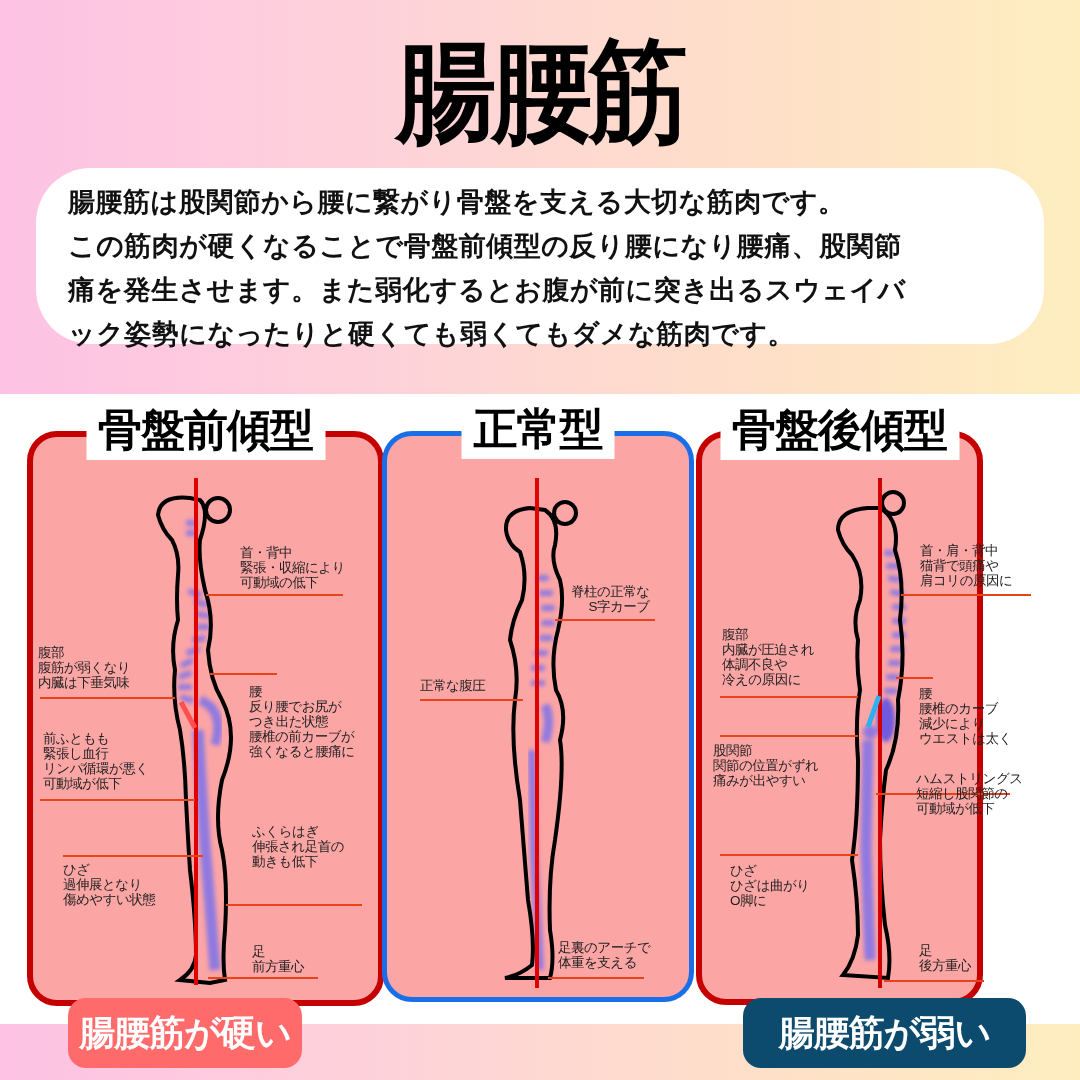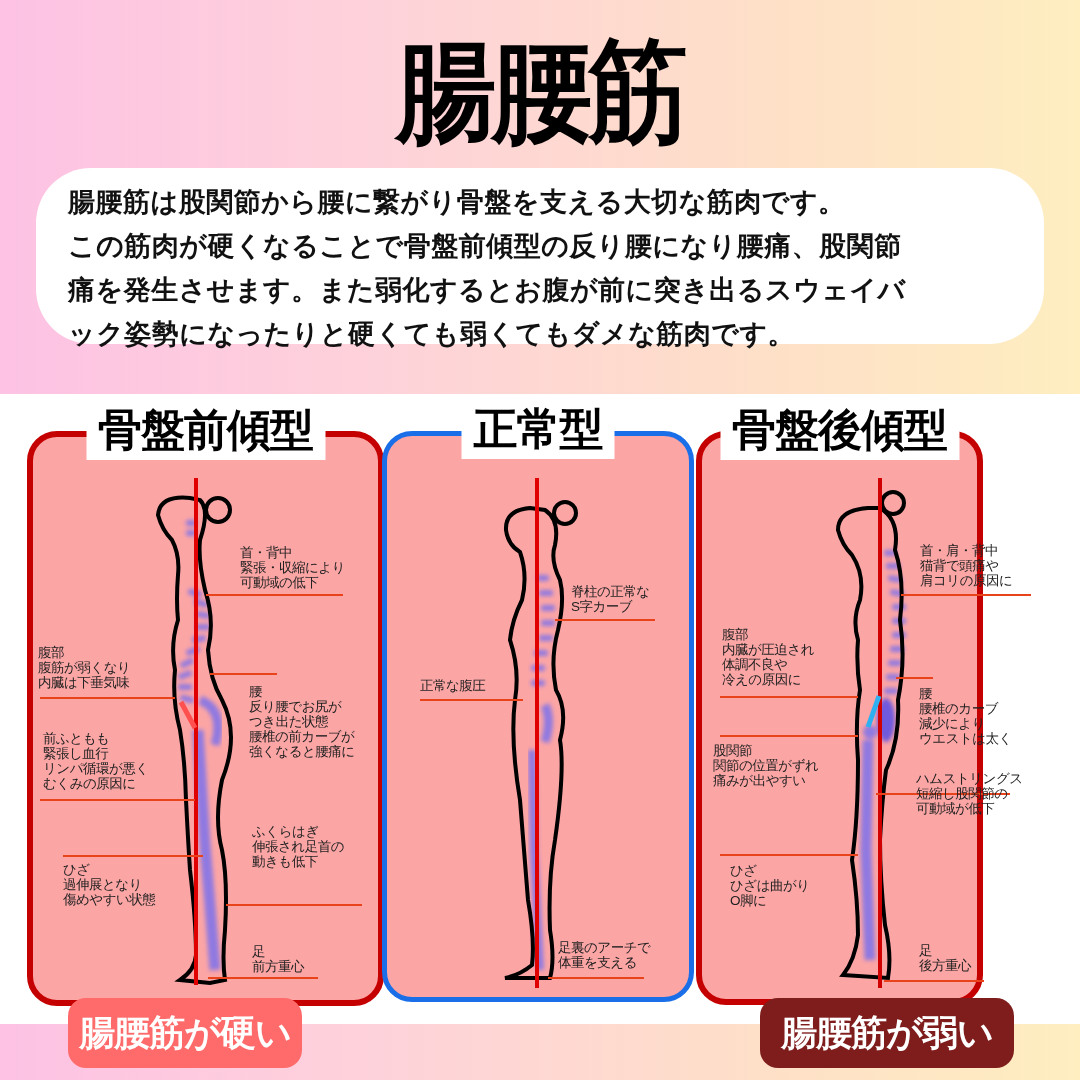--- a/index.html
+++ b/index.html
@@ -40,21 +40,21 @@
     position: absolute; font-family: Liberation Sans, sans-serif; font-size: 13.5px; line-height: 15px;
     color: #222; white-space: pre-line; letter-spacing: -0.5px;
   }
   .lead { position: absolute; height: 2px; background: #e8431a; }
   .badge {
     position: absolute; top: 998px; height: 70px; border-radius: 18px;
     color: #fff; font-size: 36px; font-weight: 900; text-align: center; line-height: 70px;
     letter-spacing: -1px;
   }
   .badge.hard { left: 68px; width: 234px; background: #ff6b6b; }
-  .badge.weak { left: 760px; width: 254px; background: #7f1d1d; }
+  .badge.weak { left: 743px; width: 283px; background: #0c4a6e; }
 </style>
 </head>
 <body>
 
 <div class="title">腸腰筋</div>
 
 <div class="intro">
   <p>腸腰筋は股関節から腰に繋がり骨盤を支える大切な筋肉です。
 この筋肉が硬くなることで骨盤前傾型の反り腰になり腰痛、股関節
 痛を発生させます。また弱化するとお腹が前に突き出るスウェイバ
@@ -112,21 +112,21 @@
 腹筋が弱くなり
 内臓は下垂気味</div>
 <div class="label" style="left:249px; top:684px;">腰
 反り腰でお尻が
 つき出た状態
 腰椎の前カーブが
 強くなると腰痛に</div>
 <div class="label" style="left:43px; top:731px;">前ふともも
 緊張し血行
 リンパ循環が悪く
-むくみの原因に</div>
+可動域が低下</div>
 <div class="label" style="left:63px; top:862px;">ひざ
 過伸展となり
 傷めやすい状態</div>
 <div class="label" style="left:252px; top:824px;">ふくらはぎ
 伸張され足首の
 動きも低下</div>
 <div class="label" style="left:252px; top:944px;">足
 前方重心</div>
 
 <div class="panel blue" style="left:382px; width:312px; height:571px;">
@@ -145,21 +145,21 @@
     <path d="M545 705 Q552 720 545 742" stroke="#6a6af5" stroke-width="9" fill="none"></path>
     <path d="M532 750 L534 850 L540 970" stroke="#6a6af5" stroke-width="8" fill="none"></path>
   </g>
   <path d="M530 508 Q505 510 506 530 Q508 545 520 552 Q528 575 522 600 Q512 620 510 640 Q520 670 515 700 Q510 740 520 800 Q525 860 528 900 Q535 940 532 965 Q520 975 505 978 L550 978 Q555 960 550 930 Q548 880 555 840 Q565 770 560 740 Q568 710 556 690 Q550 660 558 630 Q565 600 560 580 Q550 560 555 545 Q560 520 545 510 Z" fill="none" stroke="#000" stroke-width="4"></path>
   <circle cx="565" cy="513" r="11" fill="none" stroke="#000" stroke-width="4"></circle>
   <line x1="537" y1="478" x2="537" y2="988" stroke="#e00000" stroke-width="4"></line>
   <rect x="555" y="619" width="100" height="2" fill="#e8431a"></rect>
   <rect x="420" y="699" width="103" height="2" fill="#e8431a"></rect>
   <rect x="548" y="977" width="96" height="2" fill="#e8431a"></rect>
 </svg>
-<div class="label" style="left:571px; top:584px;">脊柱の正常な
+<div class="label" style="left:571px; top:584px;text-align:right;">脊柱の正常な
 S字カーブ</div>
 <div class="label" style="left:420px; top:678px;">正常な腹圧</div>
 <div class="label" style="left:558px; top:940px;">足裏のアーチで
 体重を支える</div>
 
 <div class="panel" style="left:696px; width:287px; height:574px;">
   <div class="panel-title">骨盤後傾型</div>
 </div>
 <svg class="figure" width="1080" height="1080" style="pointer-events:none">
   <g filter="url(#blur1)" fill="#6a6af5" opacity="0.75">

